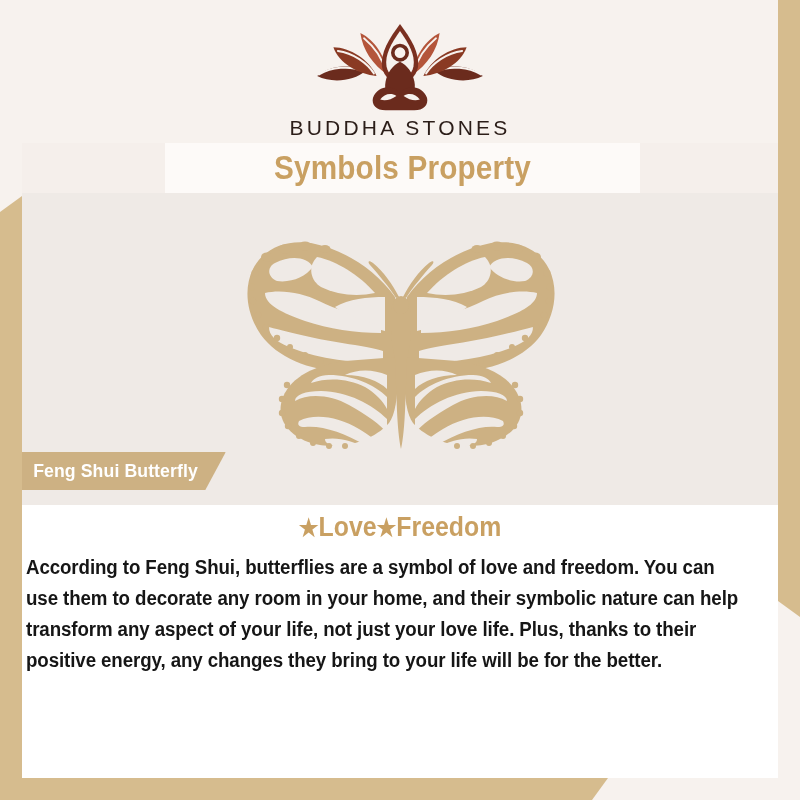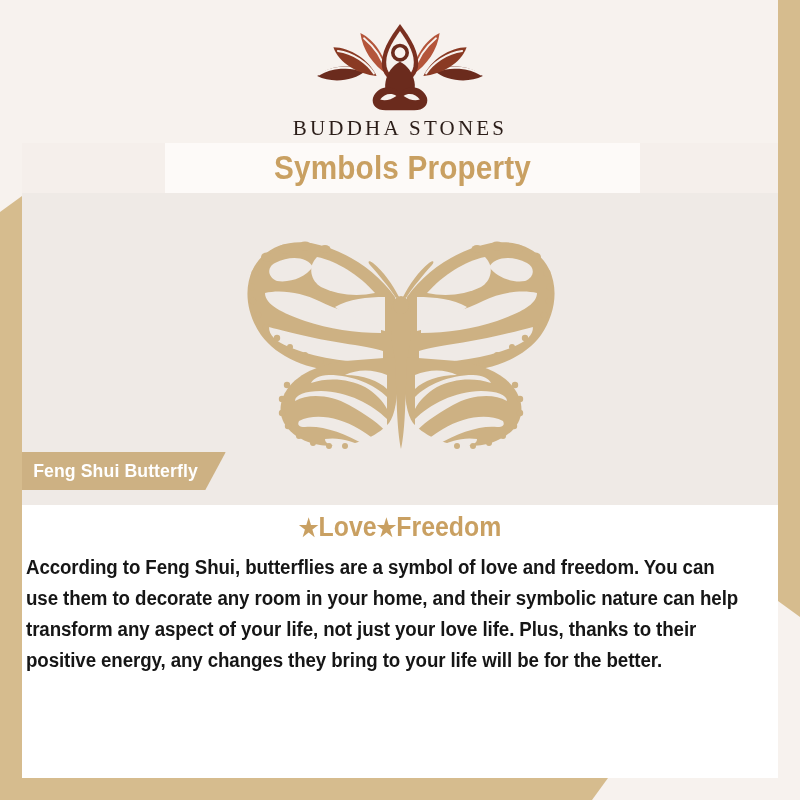--- a/index.html
+++ b/index.html
@@ -111,21 +111,21 @@
     width: 800px;
     text-align: center;
   }
   #logo-mark {
     display: block;
     margin: 0 auto;
     width: 180px;
     height: 92px;
   }
   #logo-wordmark {
-    font-family: Liberation Serif, serif;
+    font-family: Liberation Sans, sans-serif;
     font-size: 21px;
     letter-spacing: 3.2px;
     color: #2b1d18;
     margin-top: 2px;
     white-space: nowrap;
   }
 
   
   #page-title {
     position: absolute;

